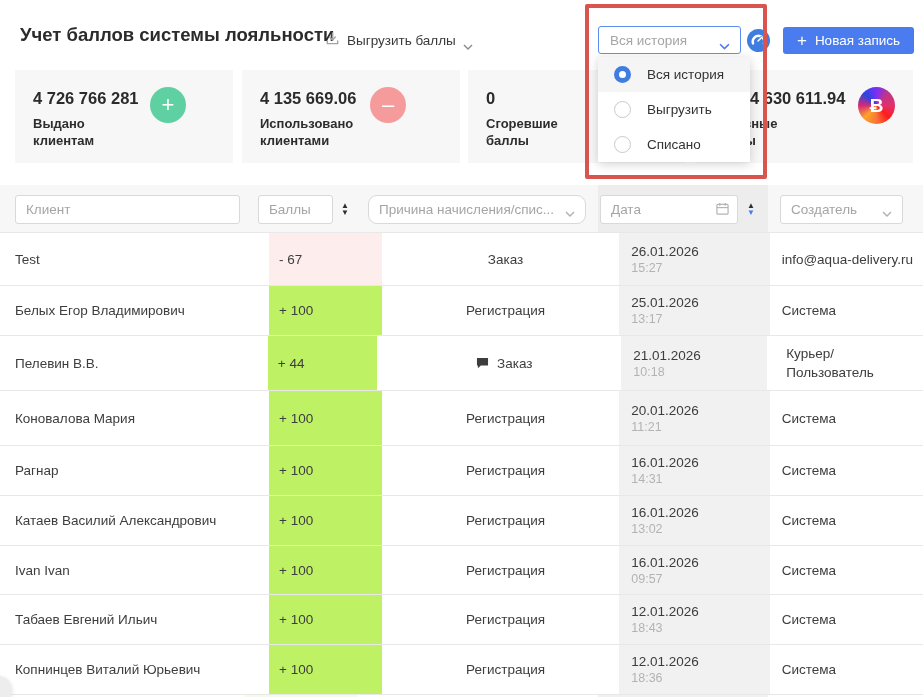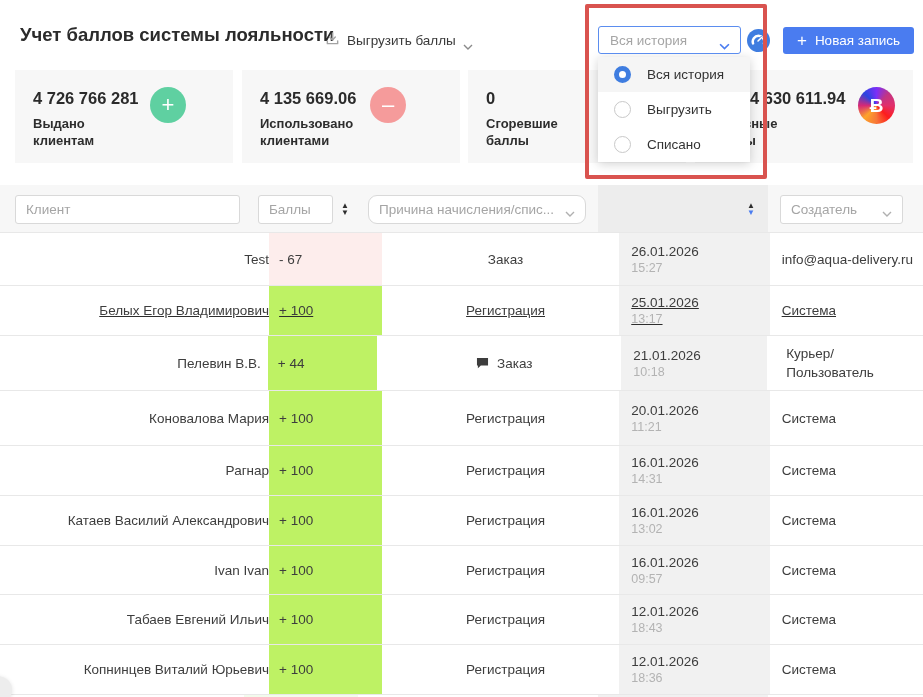--- a/index.html
+++ b/index.html
@@ -68,21 +68,21 @@
   .sorter { position:absolute; width:14px; display:flex; flex-direction:column; align-items:center; cursor:pointer;
     font-size:8px; line-height:7px; color:#2d2d2d; }
   .s-points { left:338px; top:202px; }
   .s-date   { left:744px; top:202px; }
   .s-date .dn { color:#4a7cf0; }
 
   
   .table-body { position:absolute; left:0; top:232px; width:923px; }
   .trow { display:flex; border-top:1px solid #e8e8e8; background:#fff; }
   .cell { font-size:13.5px; color:#3d3d3d; display:flex; flex-direction:column; justify-content:center; }
-  .cell.client  { width:272px; padding-left:15px;text-align:right; }
+  .cell.client  { width:272px; padding-left:15px; }
   .cell.points  { width:114px; padding-left:10px; }
   .cell.points.pos { background:#bef264; }
   .cell.points.neg { background:#fdedec; }
   .cell.reason  { width:240px; padding-left:10px; flex-direction:row; align-items:center; gap:8px; }
   .cell.date    { width:152px; padding-left:12px; background:#f1f1f1; }
   .cell.date .d { color:#3d3d3d; }
   .cell.date .t { color:#b3b3b3; font-size:12.5px; margin-top:2px; }
   .cell.creator { width:155px; padding-left:12px; white-space:pre-line; line-height:19px; }
   .partial-row { display:flex; border-top:1px solid #e8e8e8; height:40px; }
   .partial-row .p1 { width:244px; } .partial-row .p2 { width:114px; background:#f2fbec; }
@@ -188,20 +188,31 @@
     <span class="dn">▼</span>
   </div>
   <div class="fl-select f-reason">
     <span class="ph">Причина начисления/спис...</span>
     <span class="chev">
       <svg width="10" height="7" viewBox="0 0 10 7" fill="none" stroke="#b0b0b0" stroke-width="1.4">
           <path d="M1 1l4 4 4-4"></path>
         </svg>
     </span>
   </div>
+  <div class="fl-select f-date">
+    <span class="ph">Дата</span>
+    <span>
+      <svg width="13" height="13" viewBox="0 0 14 14" fill="none" stroke="#b5b5b5" stroke-width="1.3">
+        <rect x="1" y="2.5" width="12" height="10.5" rx="1"></rect>
+          <line x1="1" y1="6" x2="13" y2="6"></line>
+        <line x1="4" y1="1" x2="4" y2="4"></line>
+          <line x1="10" y1="1" x2="10" y2="4"></line>
+      </svg>
+    </span>
+  </div>
   <div class="sorter s-date">
     <span class="up">▲</span>
     <span class="dn">▼</span>
   </div>
   <div class="fl-select f-creator">
     <span class="ph">Создатель</span>
     <span class="chev">
       <svg width="10" height="7" viewBox="0 0 10 7" fill="none" stroke="#b0b0b0" stroke-width="1.4">
           <path d="M1 1l4 4 4-4"></path>
         </svg>
@@ -214,21 +225,21 @@
         <div class="cell points neg">- 67</div>
         <div class="cell reason">
           <span>Заказ</span>
         </div>
         <div class="cell date">
           <div class="d">26.01.2026</div>
           <div class="t">15:27</div>
         </div>
         <div class="cell creator">info@aqua-delivery.ru</div>
       </div>
-      <div class="trow" style="height: 50px; text-decoration: underline;">
+      <div class="trow" style="height: 50px;">
         <div class="cell client">Белых Егор Владимирович</div>
         <div class="cell points pos">+ 100</div>
         <div class="cell reason">
           <span>Регистрация</span>
         </div>
         <div class="cell date">
           <div class="d">25.01.2026</div>
           <div class="t">13:17</div>
         </div>
         <div class="cell creator">Система</div>

